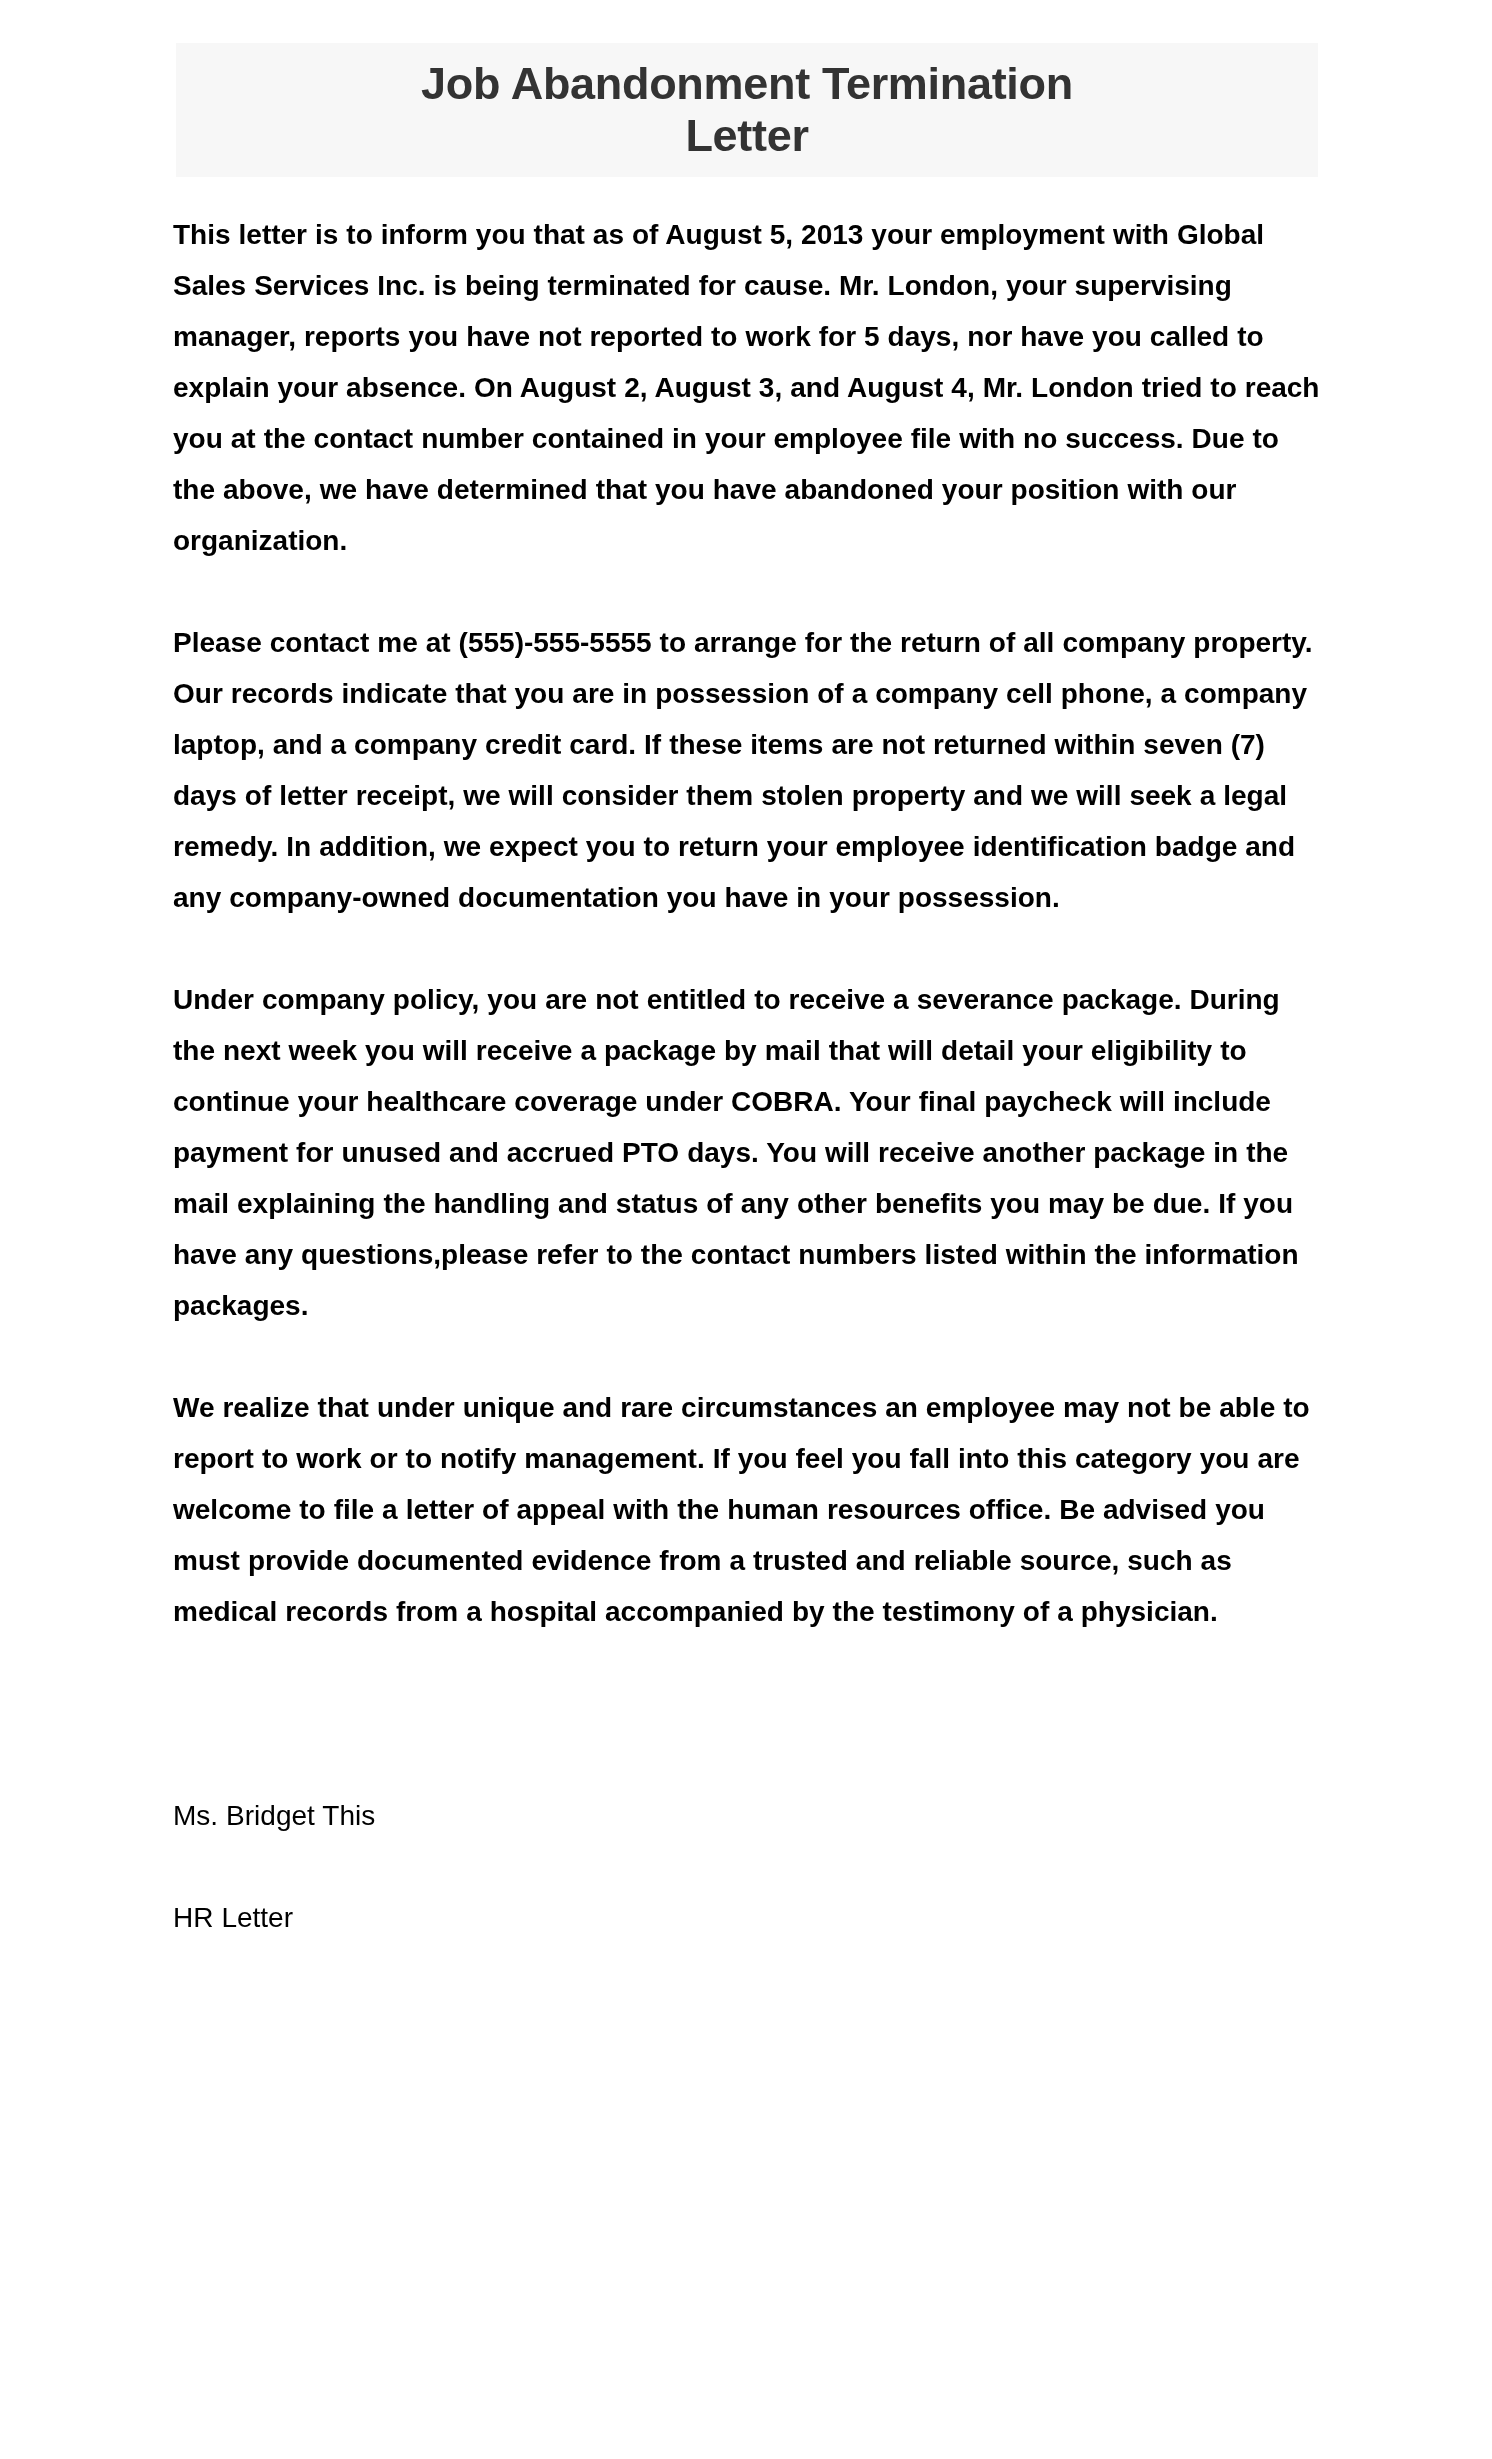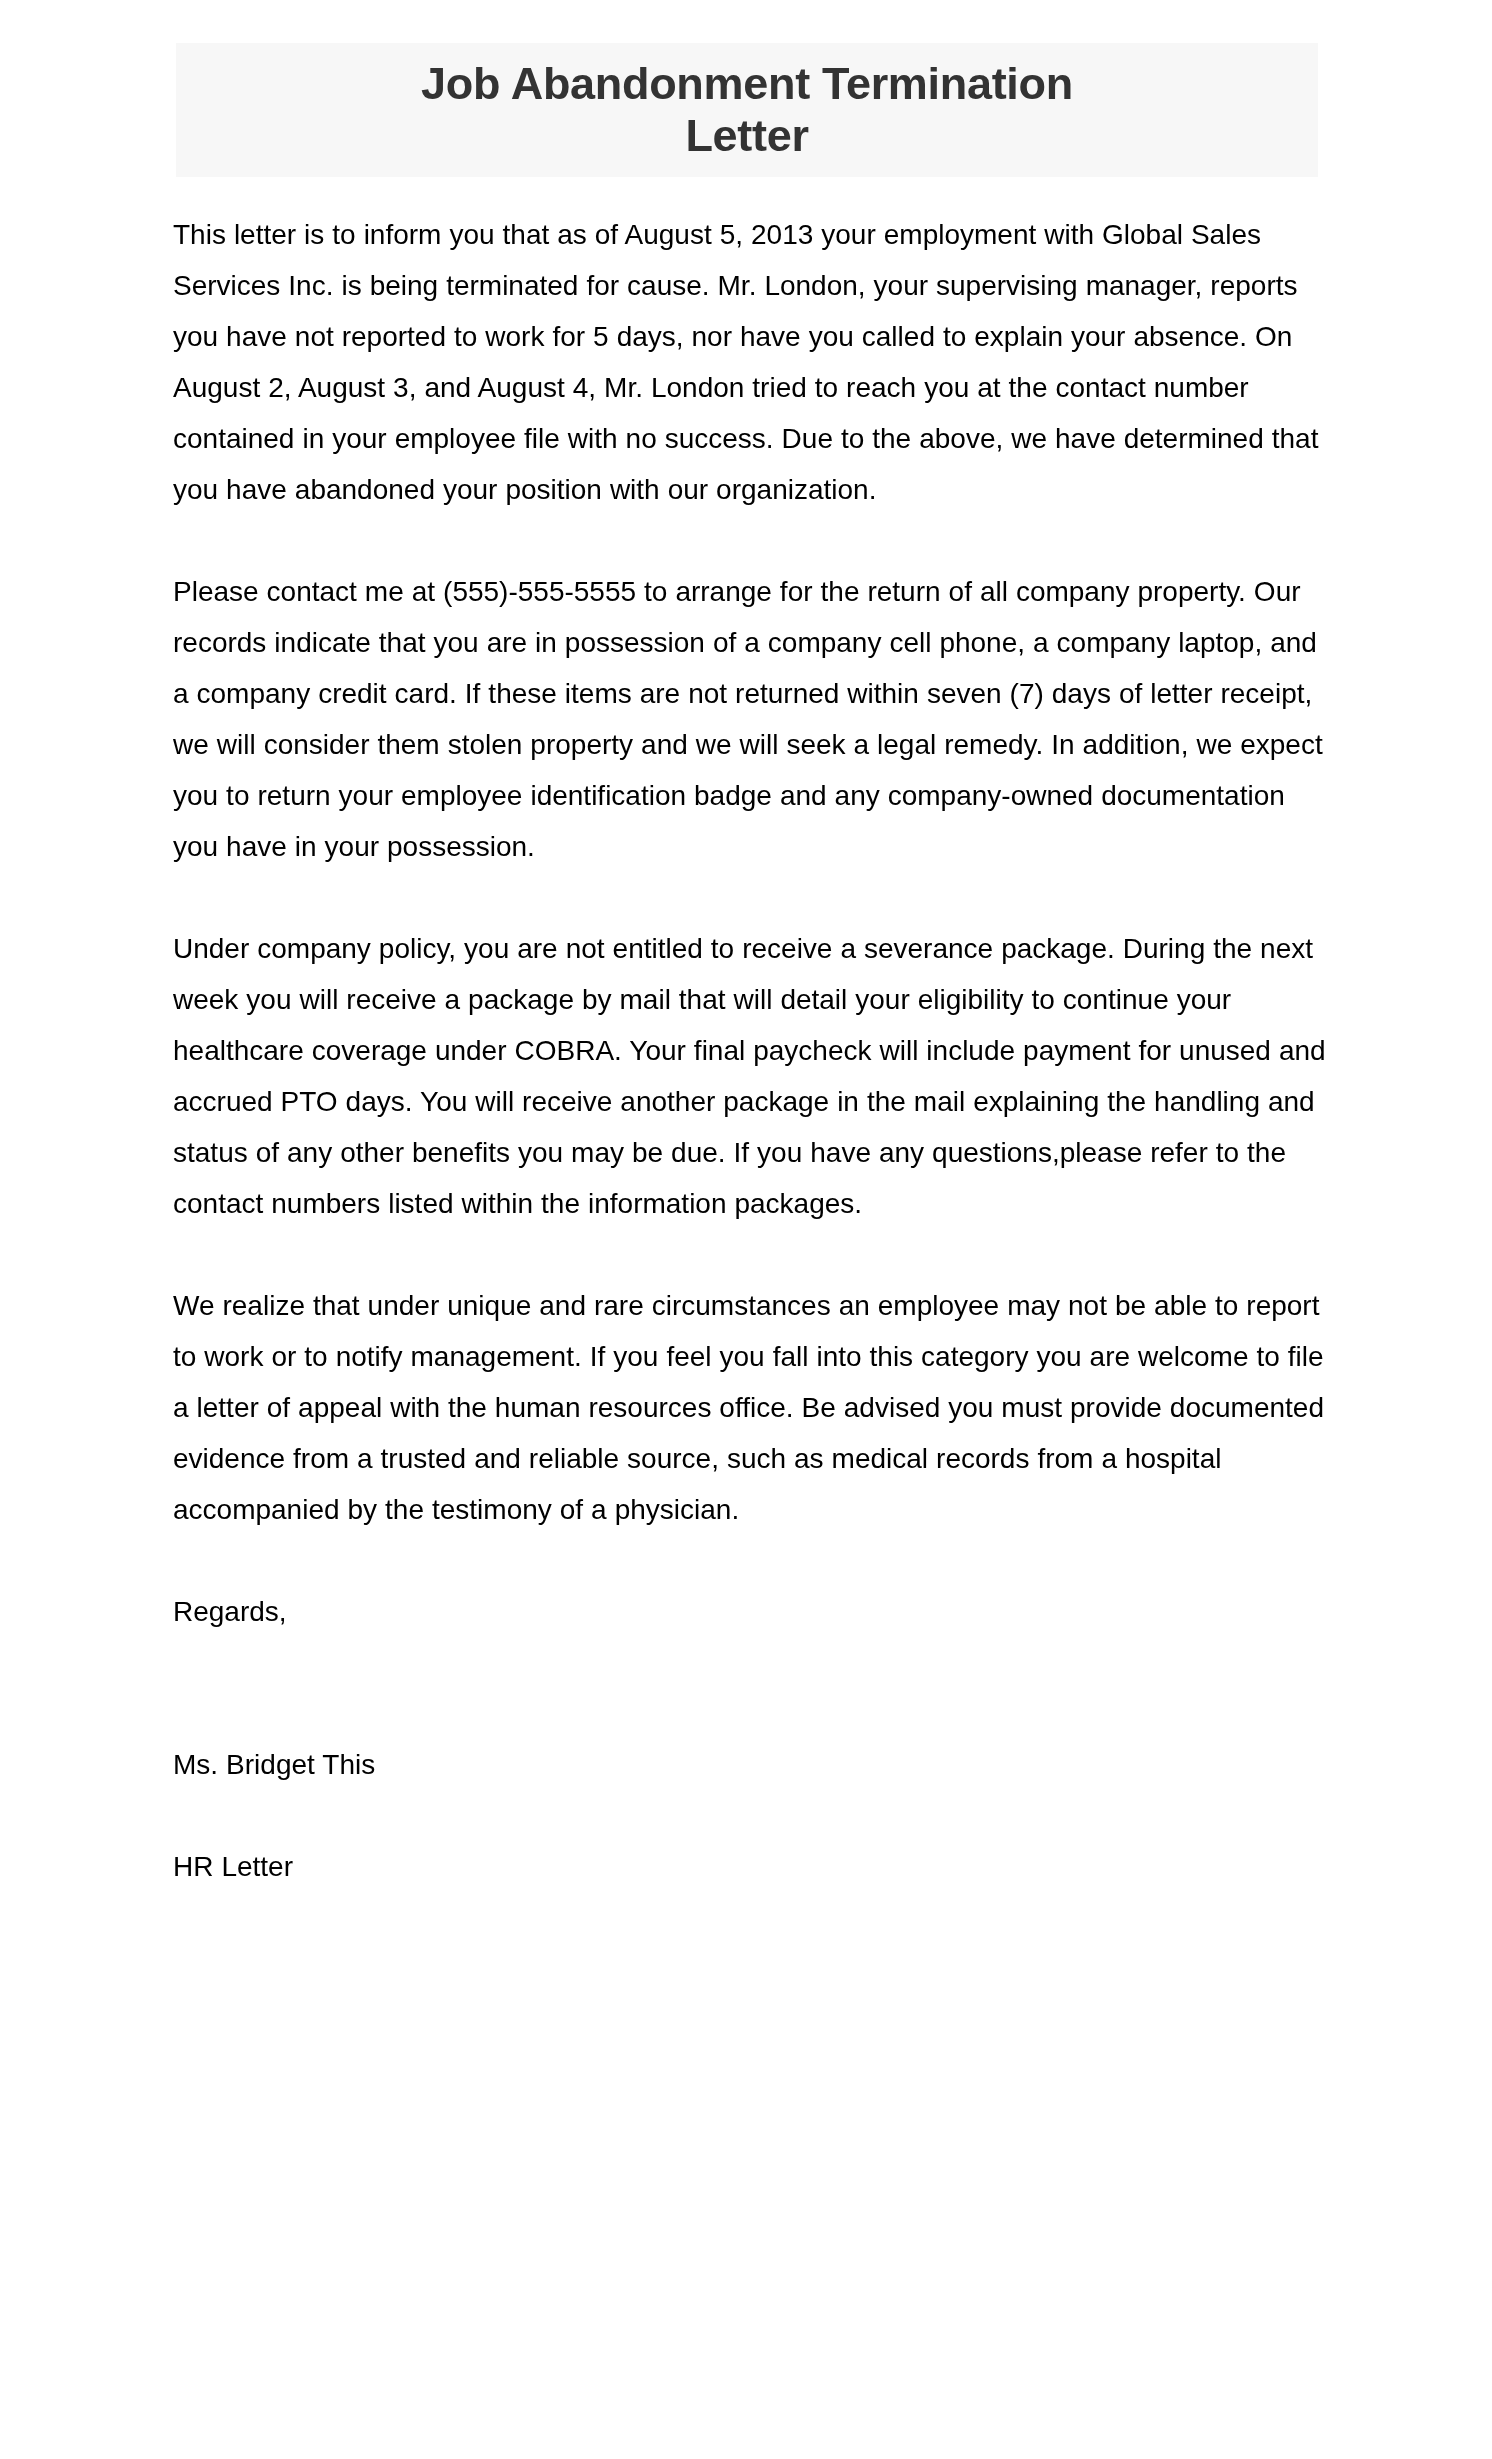--- a/index.html
+++ b/index.html
@@ -64,21 +64,21 @@
     line-height: 51px;
     color: #000000;
     font-weight: normal;
     margin: 0;
     text-align: left;
     word-spacing: 0.2px;
   }
 
   .salutation { margin-bottom: 0; }
 
-  .para { margin-top: 0; }
+  .para { margin-top: 0; font-weight: bold; }
 
   
   .gap { height: 51px; }
 
   .sig-line { white-space: nowrap; }
 </style>
 </head>
 <body>
 
 <div class="page">
@@ -100,21 +100,20 @@
     <div class="gap"></div>
 
     <p class="para">Under company policy, you are not entitled to receive a severance package. During the next week you will receive a package by mail that will detail your eligibility to continue your healthcare coverage under COBRA. Your final paycheck will include payment for unused and accrued PTO days. You will receive another package in the mail explaining the handling and status of any other benefits you may be due. If you have any questions,please refer to the contact numbers listed within the information packages.</p>
 
     <div class="gap"></div>
 
     <p class="para">We realize that under unique and rare circumstances an employee may not be able to report to work or to notify management. If you feel you fall into this category you are welcome to file a letter of appeal with the human resources office. Be advised you must provide documented evidence from a trusted and reliable source, such as medical records from a hospital accompanied by the testimony of a physician.</p>
 
     <div class="gap"></div>
 
-    <p class="sig-line">Regards,</p>
 
     <div class="gap"></div>
 
 
     <div class="gap"></div>
 
     <p class="sig-line">Ms. Bridget This</p>
 
     <div class="gap"></div>
 

